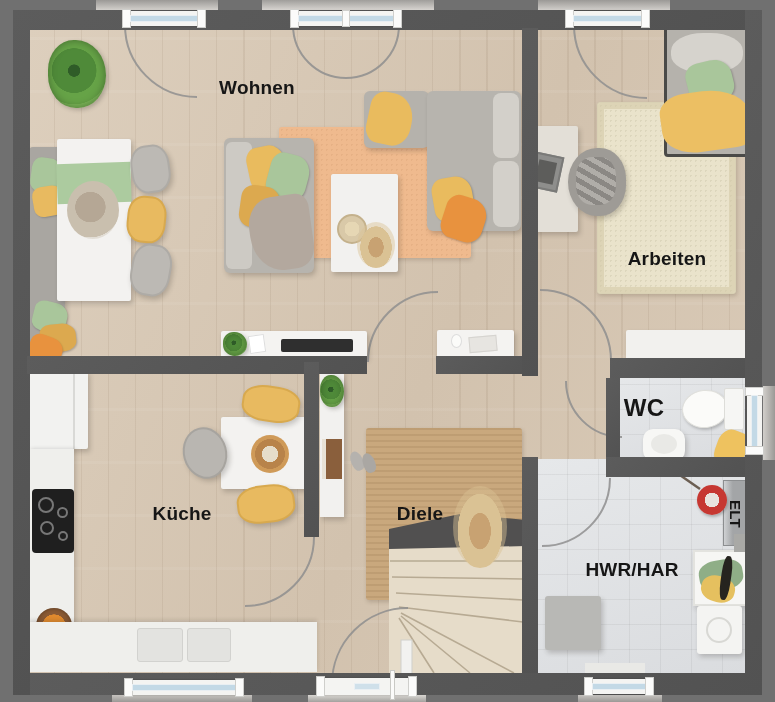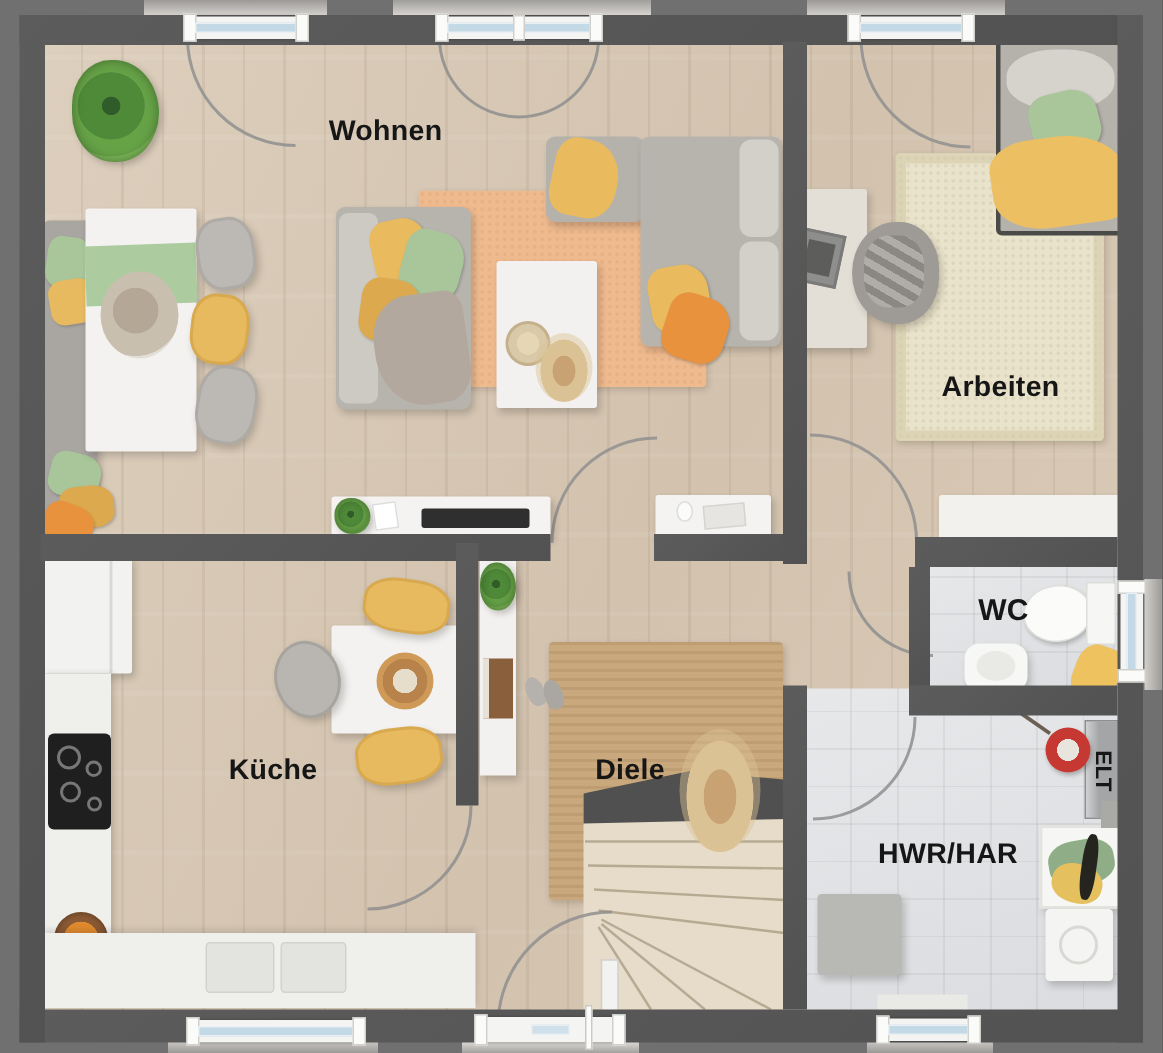--- a/index.html
+++ b/index.html
@@ -240,17 +240,17 @@
     </div>
   <div class="win" style="left:318px;top:678px;width:97px;height:17px;">
     <div class="f" style="left:36px;top:5px;width:26px;height:7px;background:#cfe0ea;border:1px solid #e9eff3;"></div>
     <div class="f" style="left:72px;top:-8px;width:5px;height:30px;background:#fbfbfa;border:1px solid #c9c9c5;"></div>
   </div>
 
   <div class="lbl" style="left:257px;top:88px;">Wohnen</div>
   <div class="lbl" style="left:667px;top:259px;">Arbeiten</div>
   <div class="lbl" style="left:172px;top:514px;margin-left:10px;">Küche</div>
   <div class="lbl" style="left:420px;top:514px;">Diele</div>
-  <div class="lbl" style="left:669px;top:408px;font-size:20px;">WC</div>
+  <div class="lbl" style="left:644px;top:408px;font-size:24px;">WC</div>
   <div class="lbl" style="left:632px;top:570px;">HWR/HAR</div>
   <div class="lbl" style="left:735px;top:514px;font-size:15px;transform:translate(-50%,-50%) rotate(90deg);">ELT</div>
 
 </div>
 
 </body></html>

